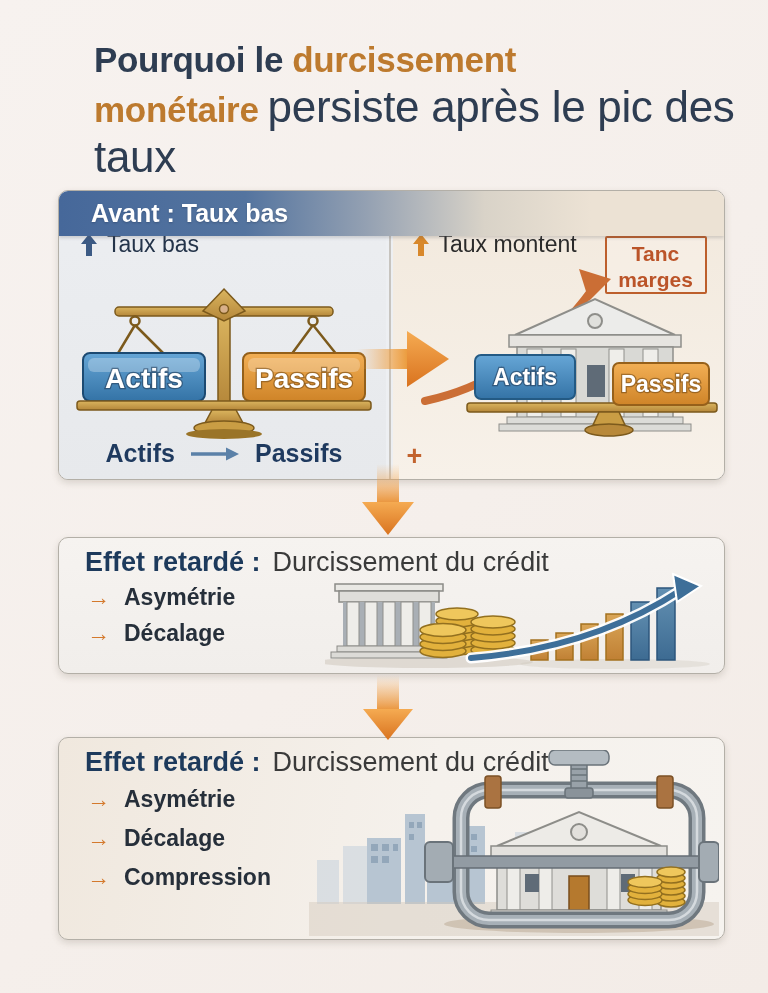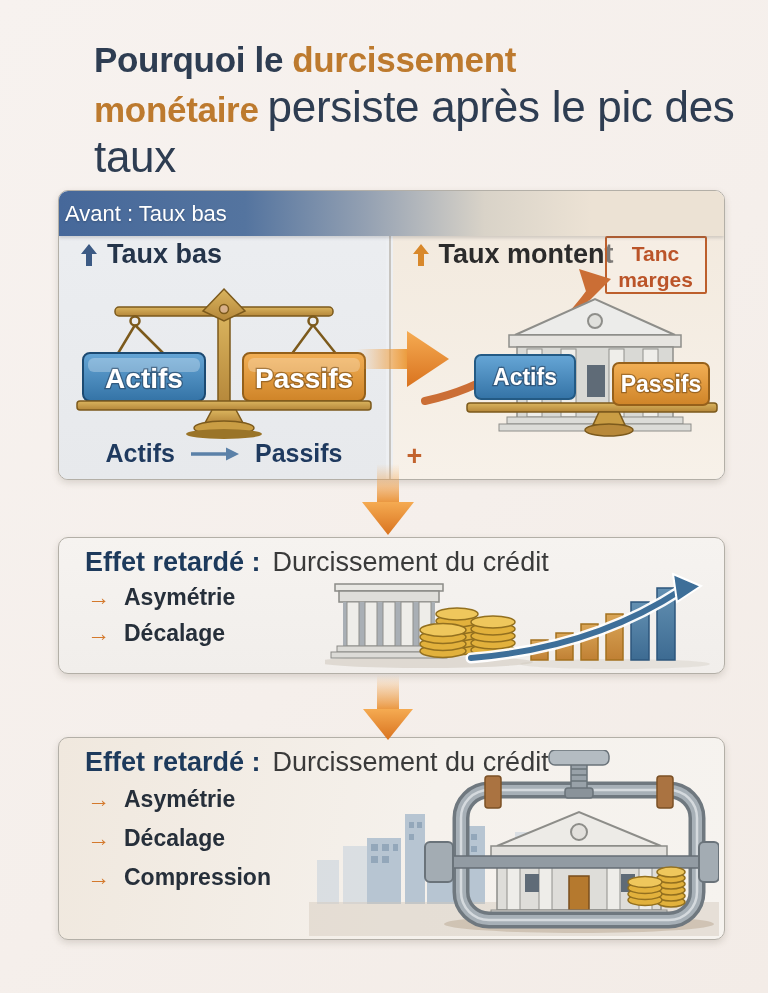--- a/index.html
+++ b/index.html
@@ -17,22 +17,22 @@
   .panel{position:absolute;left:58px;width:665px;border:1px solid #b3afa7;border-radius:10px;
     box-shadow:0 3px 7px rgba(100,90,75,.2);overflow:hidden;}
   .panel1{top:190px;height:288px;background:#edeff2;}
   .p1-cols{position:absolute;inset:0;display:flex;}
   .p1-left{width:330px;height:100%;position:relative;background:linear-gradient(180deg,#eceef1 0%,#e7e9ec 100%);}
   .p1-right{width:335px;height:100%;position:relative;background:linear-gradient(180deg,#f2e9dd 0%,#f7f1e9 100%);margin-left:7px;}
   .p1-divider{position:absolute;left:330px;top:44px;bottom:0;width:2px;background:#b9b5ae;opacity:.75;z-index:2;}
   .p1-header{position:absolute;top:0;left:0;right:0;height:45px;z-index:3;
     background:linear-gradient(90deg,#46689a 0%,#54749f 28%,#93a0b2 46%,#d9d3c8 64%,#ece2d4 80%,#ece2d4 100%);
     box-shadow:0 2px 3px rgba(80,80,90,.22);}
-  .p1-header span{display:block;padding-left:6px;line-height:45px;color:#ffffff;font-weight:400;font-size:22px;text-shadow:0 1px 2px rgba(40,60,90,.45);}
-  .row-label{position:absolute;top:48px;display:flex;align-items:center;gap:10px;font-weight:700;font-size:27px;color:#24344a;}
+  .p1-header span{display:block;padding-left:32px;line-height:45px;color:#ffffff;font-weight:700;font-size:25px;text-shadow:0 1px 2px rgba(40,60,90,.45);}
+  .row-label{position:absolute;top:40px;display:flex;align-items:center;gap:10px;font-weight:400;font-size:23px;color:#24344a;}
   .row-label.rl-left{left:22px;}
   .row-label.rl-right{left:20px;color:#2b2b2b;}
   .scale-svg{position:absolute;left:12px;top:96px;}
   .caption-left{position:absolute;left:0;top:248px;width:330px;display:flex;justify-content:center;align-items:center;gap:16px;
     font-weight:700;font-size:25px;color:#1f3a5f;}
   .callout{position:absolute;left:212px;top:45px;width:102px;height:58px;border:2px solid #bd5f2c;border-radius:2px;
     color:#bb5429;font-weight:700;font-size:21px;line-height:26px;text-align:center;padding-top:3px;box-sizing:border-box;background:rgba(250,243,234,.4);}
   .bank-ill{position:absolute;left:10px;top:58px;}
   .caption-right{position:absolute;left:14px;top:250px;display:flex;align-items:baseline;gap:9px;font-size:25px;color:#2f2f2f;}
   .plus{color:#c2632e;font-weight:700;font-size:27px;}

